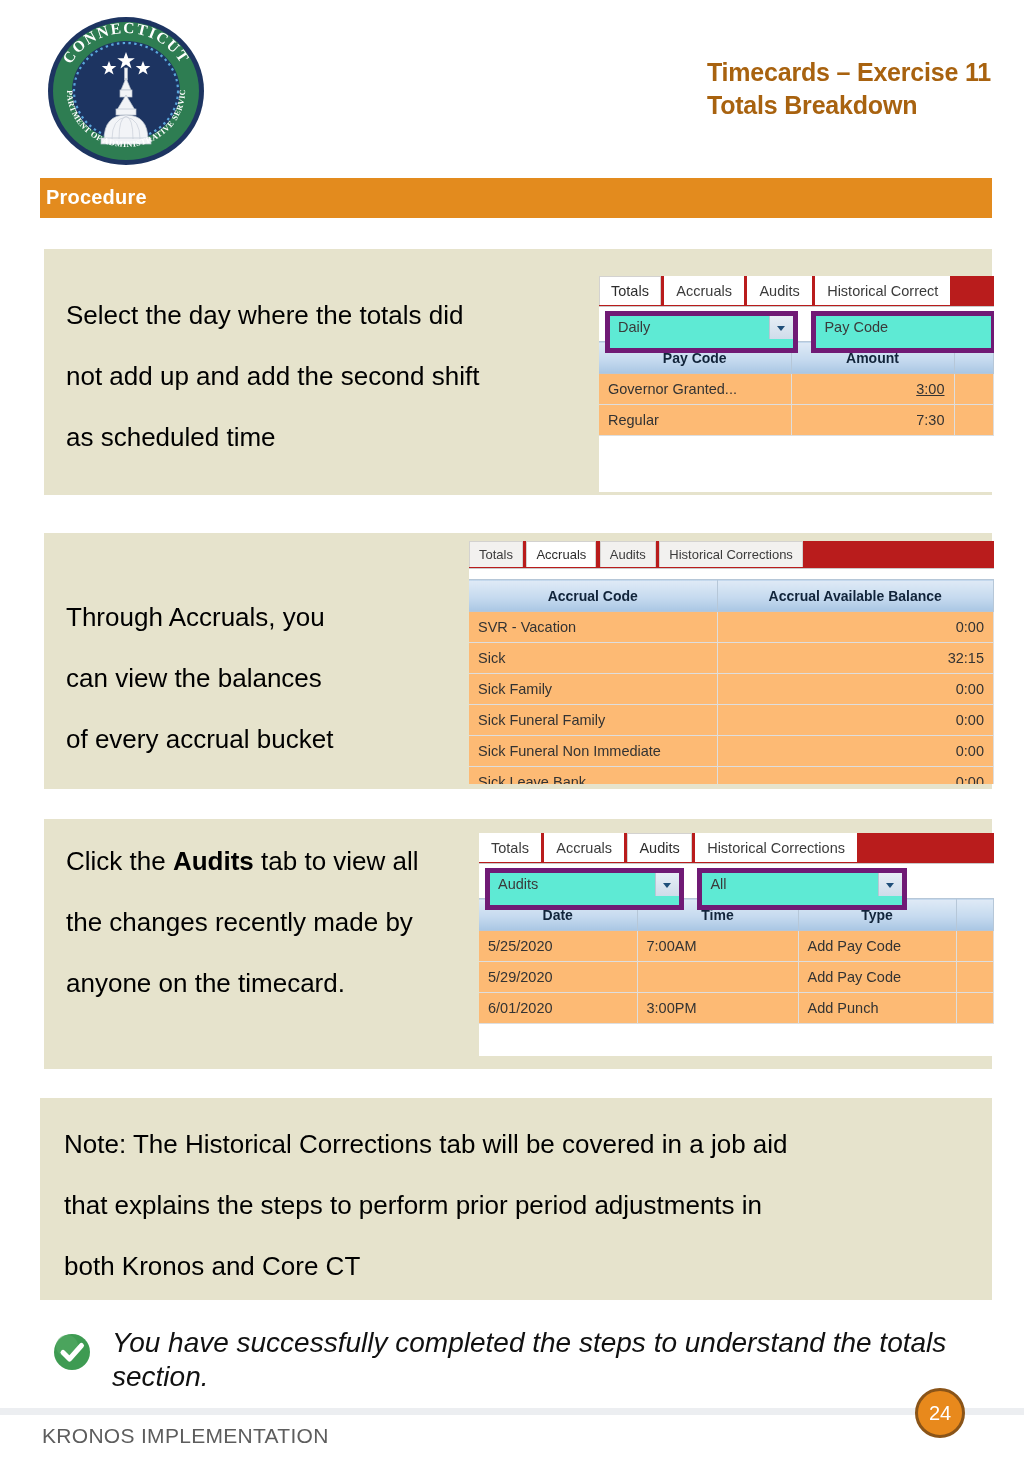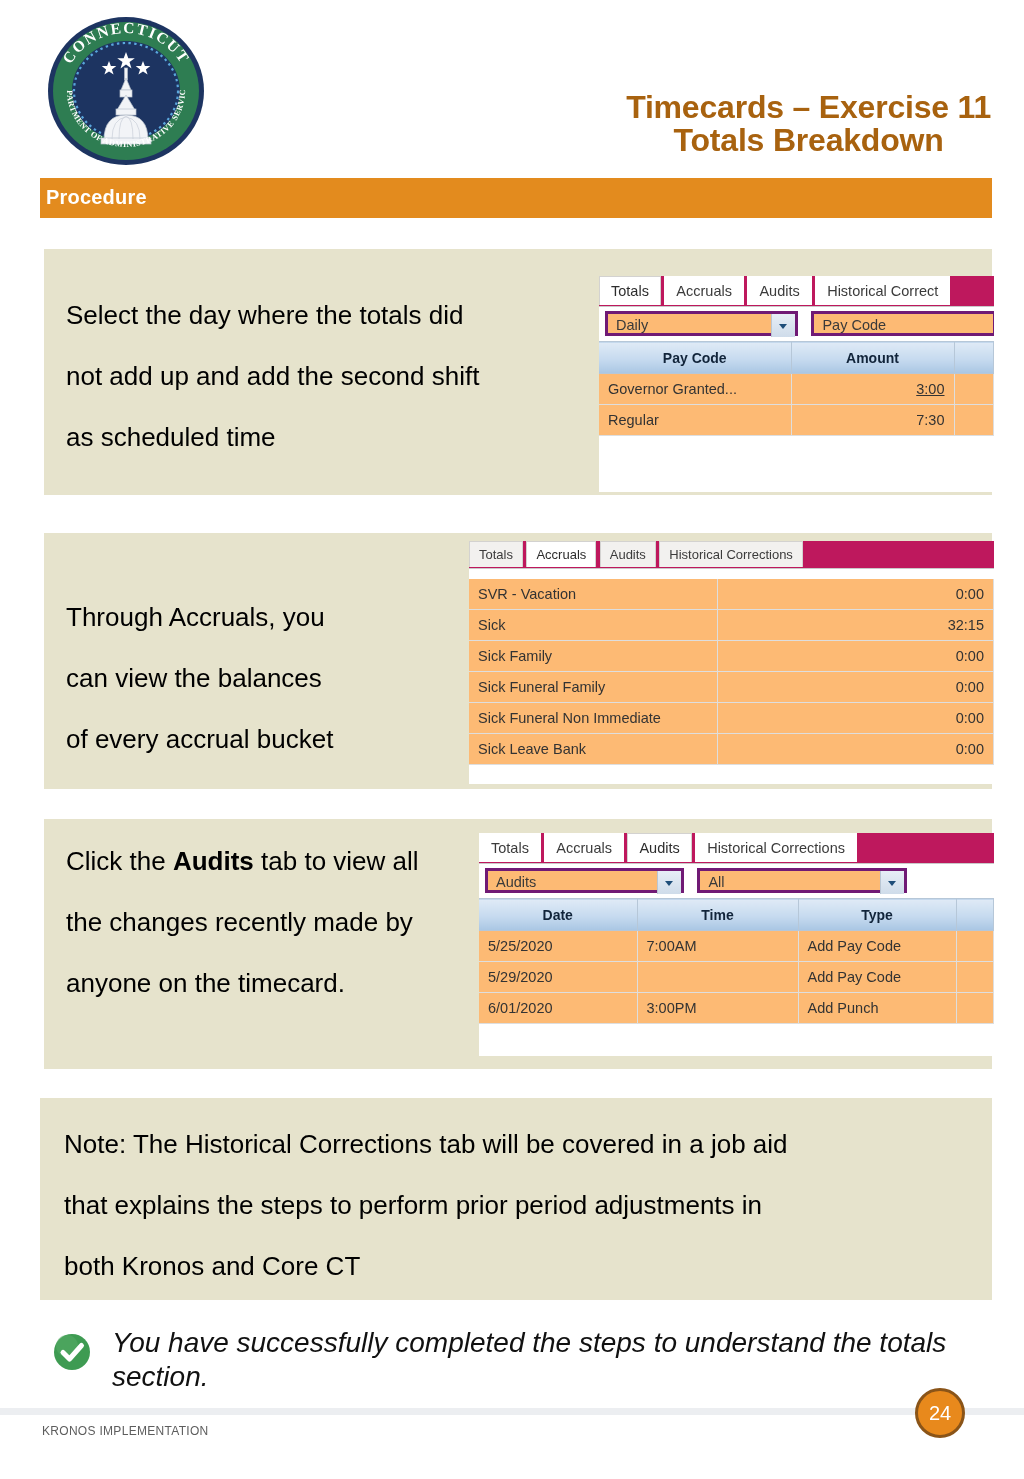--- a/index.html
+++ b/index.html
@@ -25,27 +25,26 @@
   .seal {
     position: absolute;
     left: 47px; top: 16px;
     width: 158px; height: 150px;
   }
   .seal svg { display: block; }
 
   .title-block {
     position: absolute;
     right: 33px; top: 56px;
-    text-align: center;
+    text-align: left;
     color: #A8620F;
     font-weight: bold;
-    font-size: 32px;
+    font-size: 25px;
     line-height: 33px;
     letter-spacing: -0.2px;
-    margin-top: 35px;
   }
 
   
   .procedure-bar {
     position: absolute;
     left: 40px; top: 178px;
     width: 952px; height: 40px;
     background: #E38B1E;
   }
   .procedure-bar .label {
@@ -84,21 +83,21 @@
   .shot {
     position: absolute;
     background: #ffffff;
     overflow: hidden;
     box-sizing: border-box;
     font-family: "Liberation Sans", sans-serif;
   }
   .tabstrip {
     position: relative;
     height: 30px;
-    background: #be185d;
+    background: #b91c1c;
     border-bottom: 1px solid #c9c9c9;
     white-space: nowrap;
   }
   .tab {
     display: inline-block;
     height: 29px;
     line-height: 29px;
     padding: 0 11px;
     font-size: 14.5px;
     color: #3b3b3b;
@@ -123,23 +122,23 @@
   .filterbar {
     position: relative;
     height: 34px;
     background: #ffffff;
     padding: 4px 0 0 6px;
     box-sizing: border-box;
     white-space: nowrap;
   }
   .combo {
     display: inline-block;
-    height: 25px;
-    border: 3px solid #701a75;
-    background: #fdba74;
+    height: 42px;
+    border: 5px solid #701a75;
+    background: #5eead4;
     box-sizing: border-box;
     vertical-align: top;
     position: relative;
     margin-right: 9px;
   }
   .combo .cval {
     position: absolute;
     left: 8px; top: 3px;
     font-size: 14.5px;
     color: #3a3a3a;
@@ -215,21 +214,21 @@
   
   .footer-rule {
     position: absolute;
     left: 0; top: 1408px;
     width: 1024px; height: 7px;
     background: #eceef1;
   }
   .footer-label {
     position: absolute;
     left: 42px; top: 1424px;
-    font-size: 12px;
+    font-size: 21px;
     color: #5d5d5d;
     letter-spacing: 0.3px;
   }
   .page-badge {
     position: absolute;
     left: 915px; top: 1388px;
     width: 50px; height: 50px;
     border-radius: 50%;
     background: #E8891C;
     border: 3px solid #8a5418;
@@ -366,20 +365,24 @@
       <div class="tab" style="height:26px;line-height:26px;font-size:13px;padding:0 9px;">Audits</div>
       <div class="tab" style="height:26px;line-height:26px;font-size:13px;padding:0 9px;">Historical Corrections</div>
     </div>
     <div style="height:10px;background:#ffffff;"></div>
     <table class="grid">
       <colgroup>
           <col style="width:248px">
           <col>
         </colgroup>
       <tbody>
+          <tr>
+        <th>Accrual Code</th>
+        <th>Accrual Available Balance</th>
+      </tr>
       <tr>
         <td>SVR - Vacation</td>
         <td class="num">0:00</td>
       </tr>
       <tr>
         <td>Sick</td>
         <td class="num">32:15</td>
       </tr>
       <tr>
         <td>Sick Family</td>

